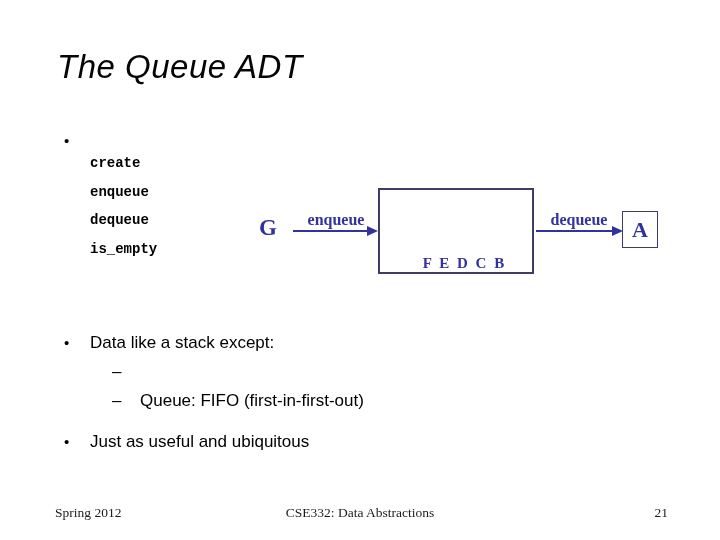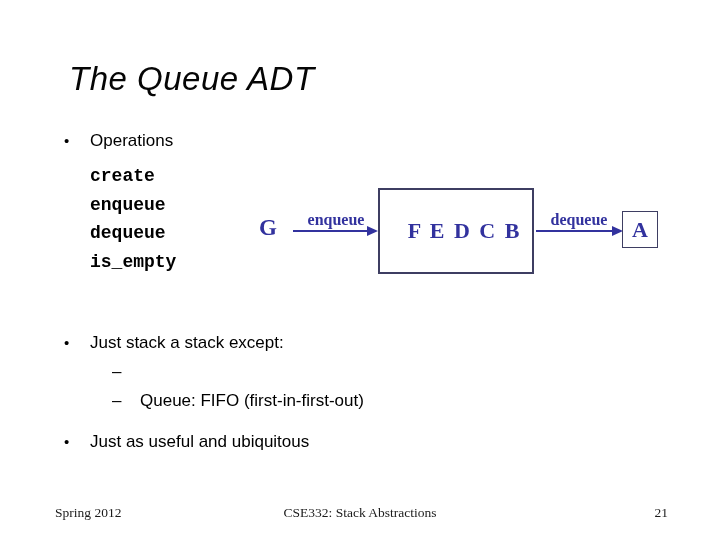--- a/index.html
+++ b/index.html
@@ -9,37 +9,37 @@
   html,body{margin:0;padding:0;}
   body{
     width:720px;height:540px;background:#ffffff;overflow:hidden;
     font-family:"Liberation Sans", sans-serif;color:#000;
     position:relative;
   }
   .abs{position:absolute;}
 
   
   .title{
-    left:57px;top:48px;margin:12px;
+    left:57px;top:48px;margin:0;
     font-size:33px;line-height:1.15;font-style:italic;font-weight:500;
     letter-spacing:0.5px;color:#050505;text-align:right;
   }
 
   
   .bullet-row{display:flex;font-size:17px;line-height:21px;}
   .bullet-row .bullet{width:26px;flex:0 0 26px;font-size:15px;}
   .row-ops{left:64px;top:130px;}
   .row-stack{left:64px;top:332px;}
   .row-useful{left:64px;top:431px;}
 
   
   .mono-list{
-    left:90px;top:162px;
+    left:90px;top:149px;
     font-family:"Liberation Mono", monospace;font-weight:bold;
-    font-size:18px;
+    font-size:14px;
   }
   .mono-list div{height:28.7px;line-height:28.7px;}
 
   
   .sub-list{left:112px;top:358px;font-size:17px;}
   .sub-row{display:flex;height:28.7px;line-height:28.7px;}
   .sub-row .dash{width:28px;flex:0 0 28px;}
 
   
   .diagram-letter{
@@ -60,22 +60,22 @@
   .arrow-head{
     position:absolute;top:14.5px;width:0;height:0;
     border-top:5.5px solid transparent;border-bottom:5.5px solid transparent;
     border-left:11px solid var(--navy);
   }
   .enqueue-group .arrow-head{left:74px;}
   .dequeue-group .arrow-head{left:76px;}
   .queue-box{
     left:378px;top:188px;width:156px;height:86px;box-sizing:border-box;
     border:2px solid var(--box-border);
-    display:flex;align-items:center;justify-content:center;
-    font-size:22px;letter-spacing:2px;padding-left:17px;
+    display:flex;align-items:flex-end;justify-content:center;
+    font-size:15px;letter-spacing:2px;padding-left:17px;
   }
   .a-box{
     left:622px;top:211px;width:36px;height:37px;box-sizing:border-box;
     border:1px solid var(--box-border);
     display:flex;align-items:center;justify-content:center;
     font-size:22px;
   }
 
   
   .footer-text{
@@ -87,21 +87,20 @@
 </style>
 </head>
 <body>
 
 <div>
 
   <h1 class="abs title">The Queue ADT</h1>
 
   <div class="abs bullet-row row-ops">
     <span class="bullet">•</span>
-    <span>Operations</span>
   </div>
 
   <div class="abs mono-list">
     <div>create</div>
     <div>enqueue</div>
     <div>dequeue</div>
     <div>is_empty</div>
   </div>
 
   <div>
@@ -123,35 +122,35 @@
       <div class="arrow-head"></div>
     </div>
 
     <div class="abs a-box diagram-letter">
       <span>A</span>
     </div>
   </div>
 
   <div class="abs bullet-row row-stack">
     <span class="bullet">•</span>
-    <span>Just stack a stack except:</span>
+    <span>Data like a stack except:</span>
   </div>
 
   <div class="abs sub-list">
     <div class="sub-row">
       <span class="dash">–</span>
     </div>
     <div class="sub-row">
       <span class="dash">–</span>
       <span>Queue: FIFO (first-in-first-out)</span>
     </div>
   </div>
 
   <div class="abs bullet-row row-useful">
     <span class="bullet">•</span>
     <span>Just as useful and ubiquitous</span>
   </div>
 
   <span class="abs footer-text footer-left">Spring 2012</span>
-  <span class="abs footer-text footer-center">CSE332: Stack Abstractions</span>
+  <span class="abs footer-text footer-center">CSE332: Data Abstractions</span>
   <span class="abs footer-text footer-right">21</span>
 
 </div>
 
 </body></html>

